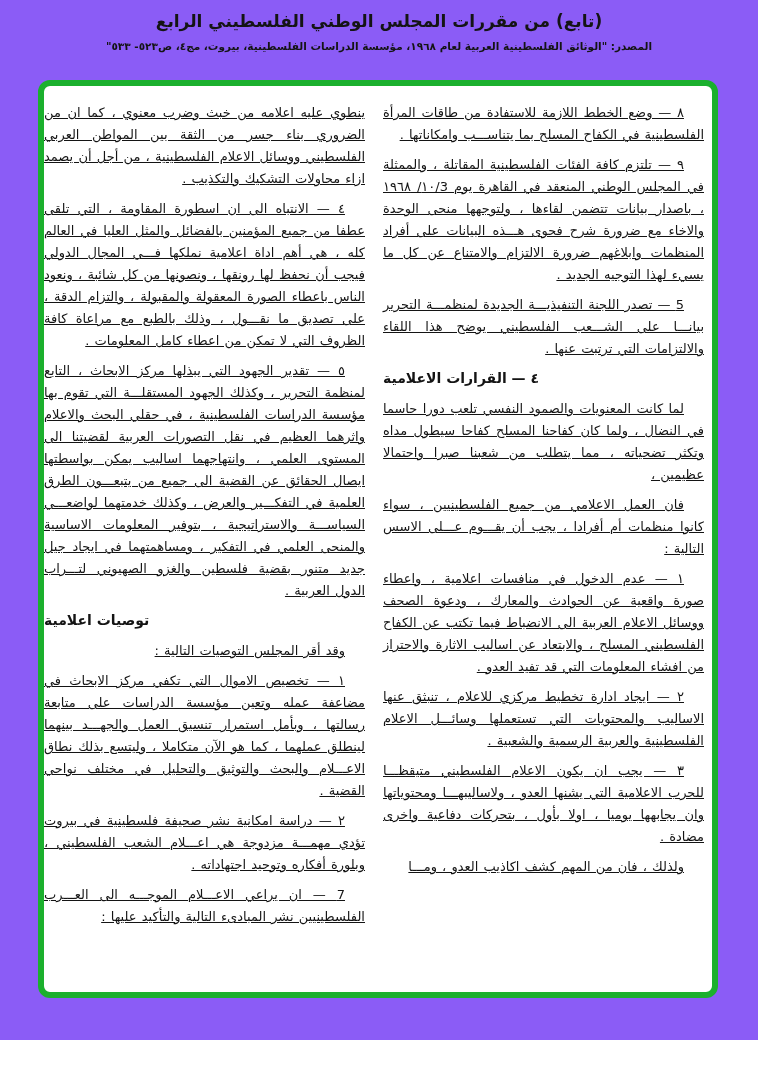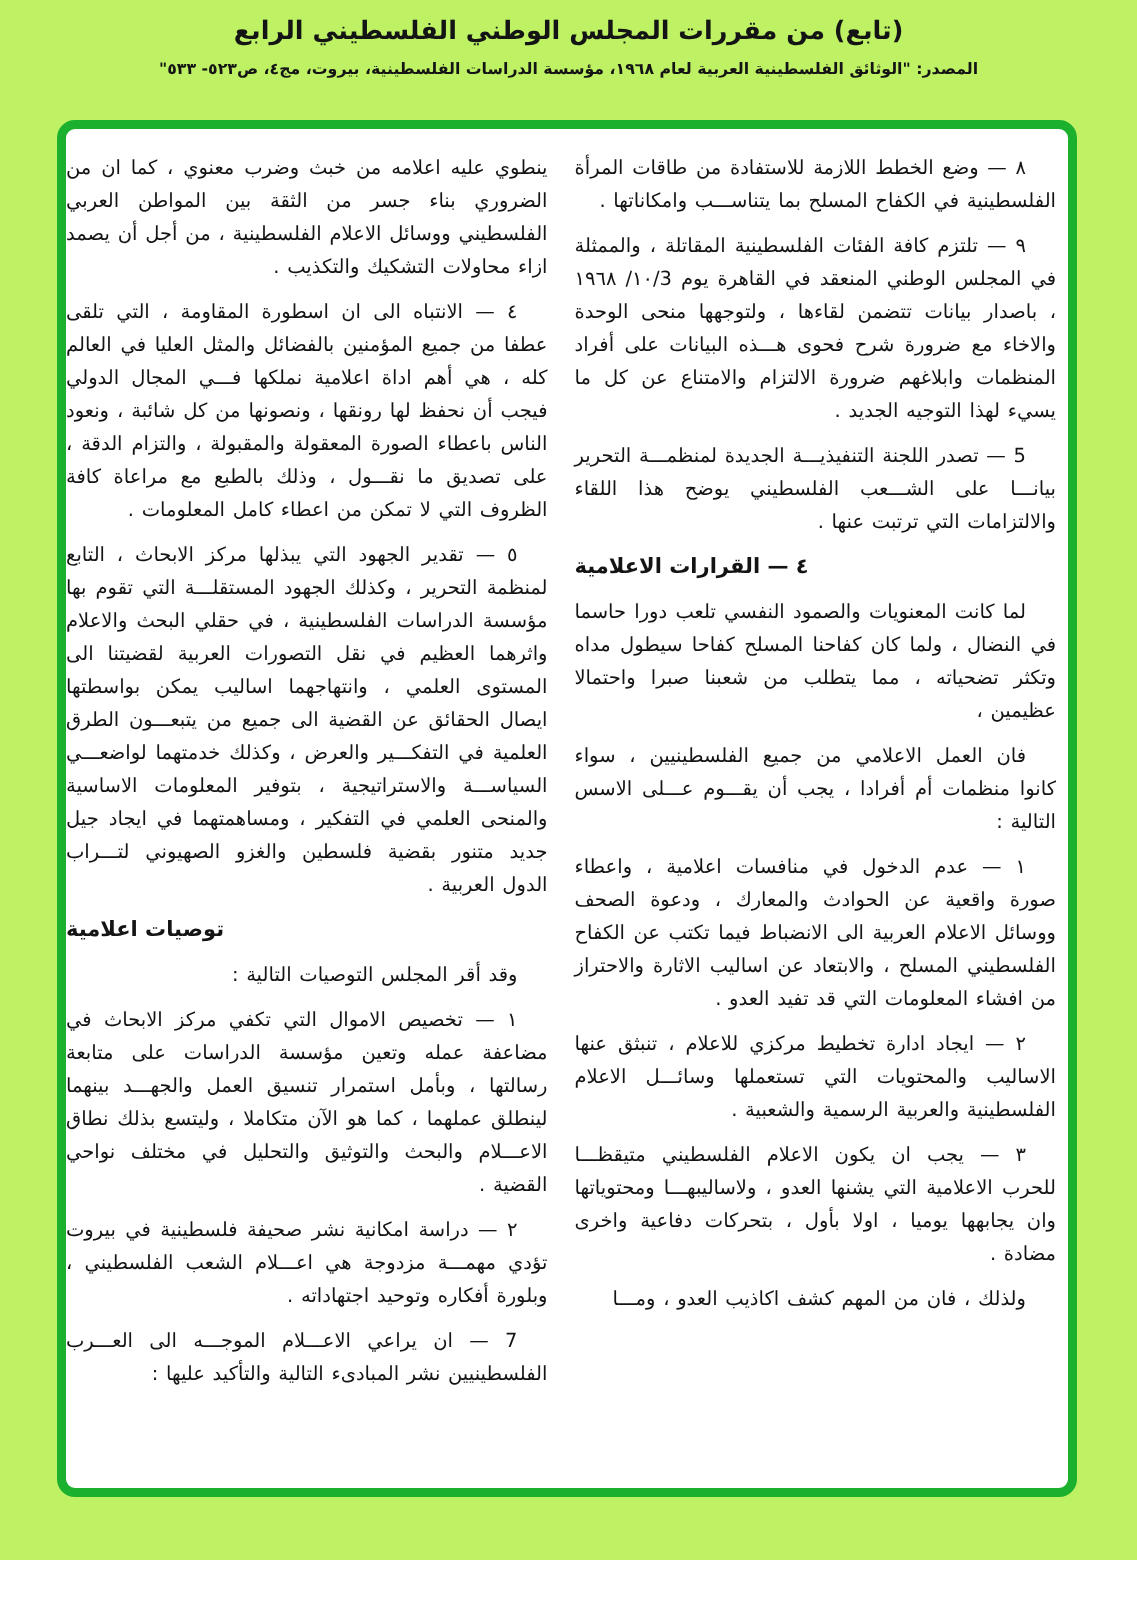--- a/index.html
+++ b/index.html
@@ -8,21 +8,21 @@
     background: #ffffff;
     width: 758px;
     height: 1078px;
     font-family: "DejaVu Sans", sans-serif;
     color: #141414;
   }
   .page {
     position: relative;
     width: 758px;
     height: 1040px;
-    background: #bef264;
+    background: #8b5cf6;
     overflow: hidden;
   }
   .doc-header {
     text-align: center;
     padding-top: 9px;
     direction: rtl;
   }
   .doc-title {
     margin: 0;
     font-size: 17px;
@@ -59,20 +59,21 @@
   }
   .para {
     direction: rtl;
     unicode-bidi: embed;
     text-align: justify;
     font-size: 13px;
     line-height: 22px;
     margin: 0 0 8px 0;
     text-indent: 20px;
     word-spacing: 1px;
+    text-decoration: underline;
   }
   .para.flush {
     text-indent: 0;
   }
   .col-heading {
     direction: rtl;
     text-align: left;
     font-weight: bold;
     font-size: 14px;
     margin: 10px 0 12px 0;

